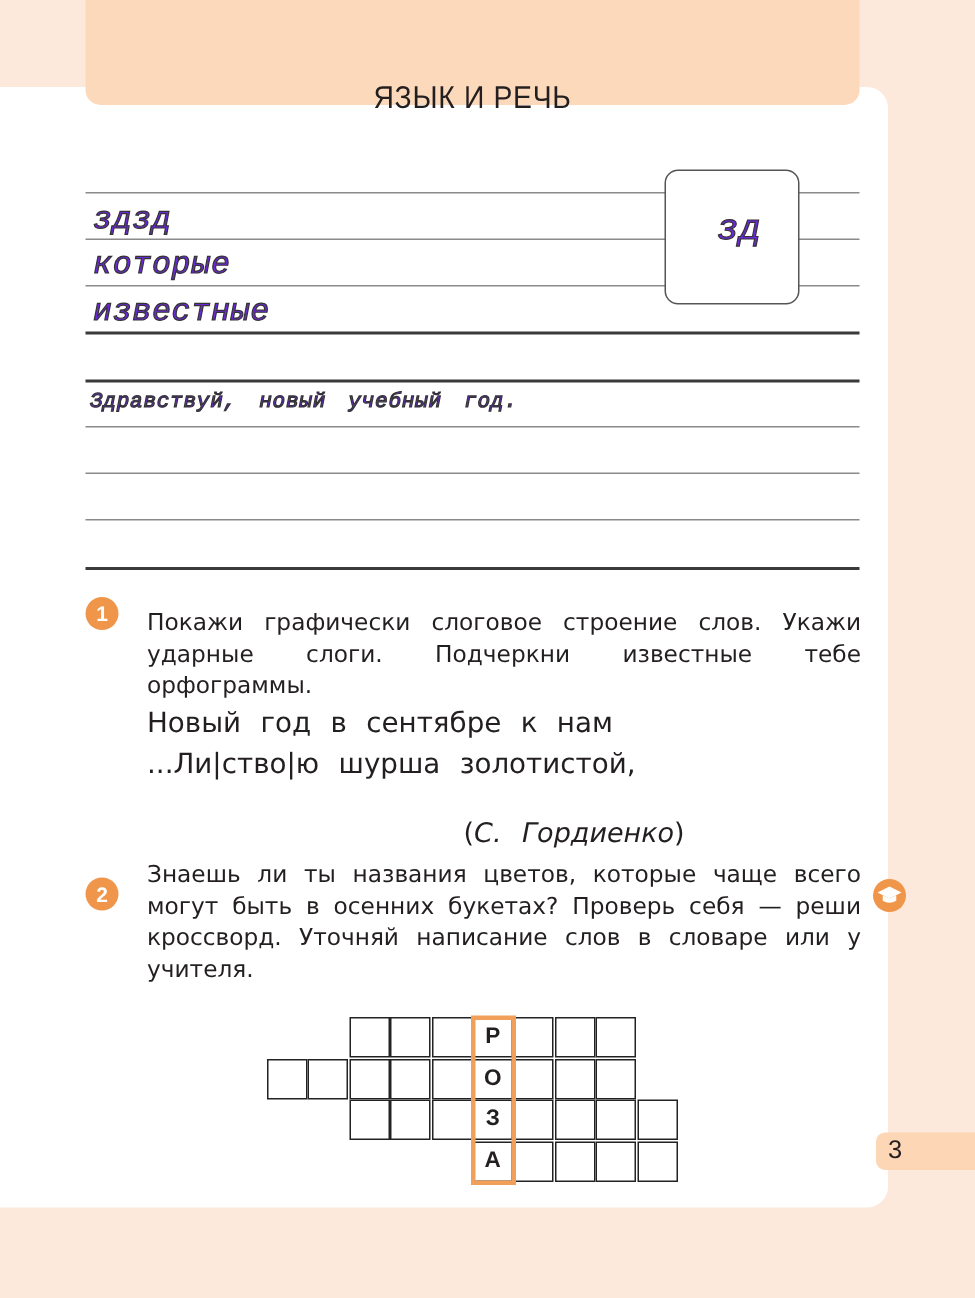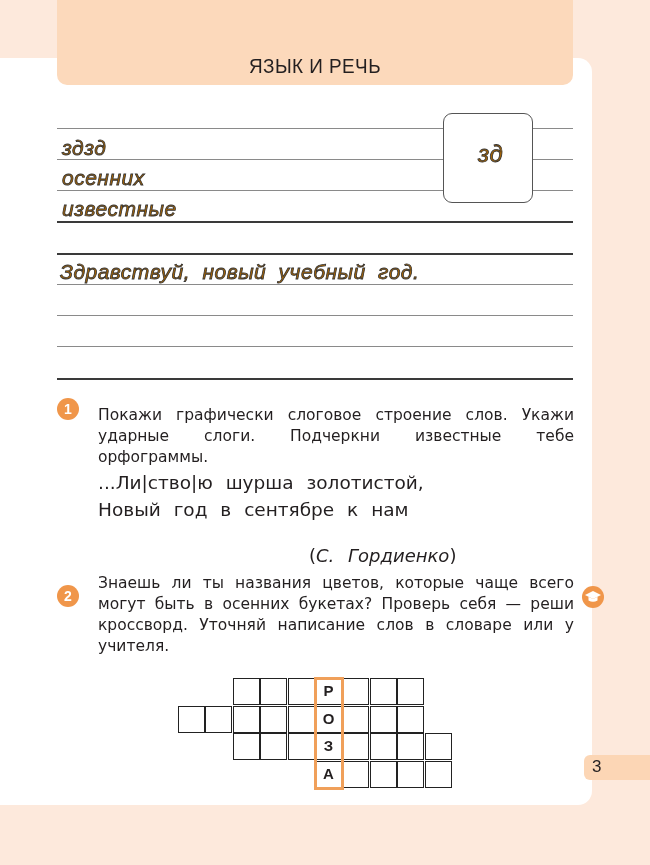--- a/index.html
+++ b/index.html
@@ -9,41 +9,41 @@
     font-family: "DejaVu Sans", sans-serif;
     color: #231f20;
   }
   .page {
     position: absolute; left: 0; top: 58px; width: 592px; height: 747px;
     background: #ffffff;
     border-top-right-radius: 14px;
     border-bottom-right-radius: 14px;
   }
   .header {
-    position: absolute; left: 57px; top: 0; width: 516px; height: 85px;
+    position: absolute; left: 57px; top: 0; width: 516px; height: 70px;
     background: #fcd9bb;
     border-bottom-left-radius: 10px; border-bottom-right-radius: 10px;
   }
   .header-title {
     position: absolute; left: 0; right: 0; top: 54px;
     text-align: center; font-size: 21px; letter-spacing: 0.5px;
     font-family: "Liberation Sans", sans-serif;
     transform: scaleX(0.9);
   }
   .rule {
     position: absolute; left: 57px; width: 516px; height: 1px; background: #8a8a8a;
   }
   .rule.dark { background: #3a3a3a; height: 1.5px; }
   .sample-box {
     position: absolute; left: 443px; top: 113px; width: 88px; height: 88px;
     border: 1.5px solid #555; border-radius: 9px; background: #fff;
   }
   .script {
-    position: absolute; font-family: Liberation Sans, sans-serif; font-style: italic;
-    color: #a16207; -webkit-text-stroke: 0.8px #333; letter-spacing: 0.5px;
+    position: absolute; font-family: Liberation Mono, monospace; font-style: italic;
+    color: #6d28d9; -webkit-text-stroke: 0.8px #333; letter-spacing: 0.5px;
     white-space: nowrap;
   }
   .sample-script { left: 478px; top: 140px; font-size: 24px; }
   .task-num {
     position: absolute; width: 22px; height: 22px; border-radius: 50%;
     background: #f0964a; color: #fff; font-weight: bold; font-size: 14px;
     text-align: center; line-height: 22px;
     font-family: "Liberation Sans", sans-serif;
   }
   .task-text {
@@ -100,30 +100,30 @@
 <div class="rule dark" style="top:253px"></div>
 <div class="rule" style="top:284px"></div>
 <div class="rule" style="top:315px"></div>
 <div class="rule" style="top:346px"></div>
 <div class="rule dark" style="top:378px"></div>
 
 <div class="sample-box"></div>
 <div class="script sample-script">зд</div>
 
 <div class="script" style="left:62px; top:136px; font-size:21px;">здзд</div>
-<div class="script" style="left:62px; top:166px; font-size:21px;">осенних</div>
+<div class="script" style="left:62px; top:166px; font-size:21px;">которые</div>
 <div class="script" style="left:62px; top:197px; font-size:21px;">известные</div>
-<div class="script" style="left:60px; top:260px; font-size:21px; word-spacing:6px;">Здравствуй, новый учебный год.</div>
+<div class="script" style="left:60px; top:260px; font-size:14px; word-spacing:6px;">Здравствуй, новый учебный год.</div>
 
 <div class="task-num" style="left:57px; top:398px;">1</div>
 <div class="task-text" style="top:405px;">Покажи графически слоговое строение слов. Укажи ударные слоги. Подчеркни известные тебе орфограммы.</div>
 
 <div class="poem">
+  <div class="poem-line">Новый год в сентябре к нам</div>
   <div class="poem-line">...Ли|ство|ю шурша золотистой,</div>
-  <div class="poem-line">Новый год в сентябре к нам</div>
 </div>
 <div class="author">
   <span>(</span><span class="name">С. Гордиенко</span><span>)</span>
 </div>
 
 <div class="task-num" style="left:57px; top:585px;">2</div>
 <div class="task-text" style="top:573px;">Знаешь ли ты названия цветов, которые чаще всего могут быть в осенних букетах? Проверь себя — реши кроссворд. Уточняй написание слов в словаре или у учителя.</div>
 <div class="cap-icon">
   <svg width="22" height="22" viewBox="0 0 22 22">
     <polygon points="11,5 19,9 11,13 3,9" fill="#fff"></polygon>

